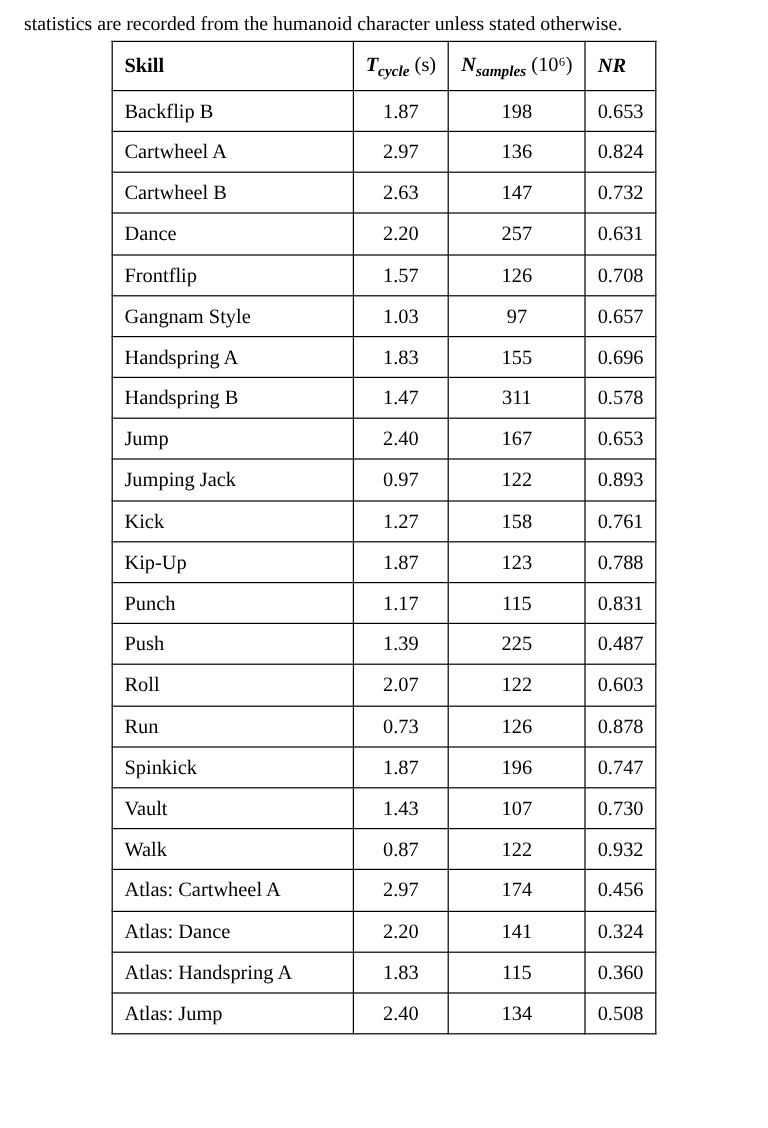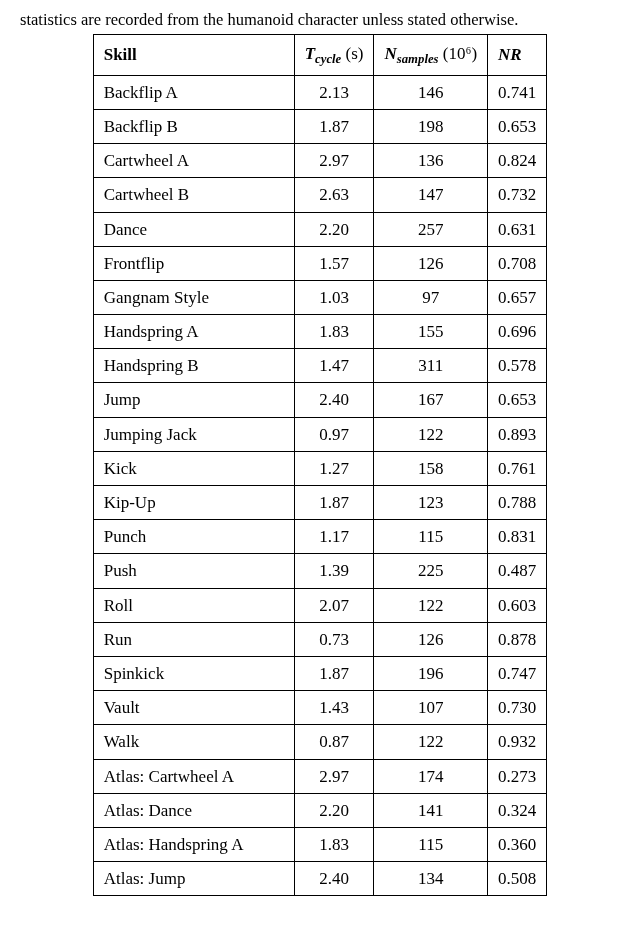--- a/index.html
+++ b/index.html
@@ -81,26 +81,20 @@
       <th>
         <span class="math-it">N</span><span class="sub">samples</span>
         <span class="unit">(10⁶)</span>
       </th>
       <th>
         <span class="math-it">NR</span>
       </th>
     </tr>
   </thead>
   <tbody id="tbody">
-  <tr>
-        <td class="skill">Backflip A</td>
-        <td class="num">2.13</td>
-        <td class="num">146</td>
-        <td class="num">0.741</td>
-      </tr>
       <tr>
         <td class="skill">Backflip B</td>
         <td class="num">1.87</td>
         <td class="num">198</td>
         <td class="num">0.653</td>
       </tr>
       <tr>
         <td class="skill">Cartwheel A</td>
         <td class="num">2.97</td>
         <td class="num">136</td>
@@ -205,21 +199,21 @@
       <tr>
         <td class="skill">Walk</td>
         <td class="num">0.87</td>
         <td class="num">122</td>
         <td class="num">0.932</td>
       </tr>
       <tr>
         <td class="skill">Atlas: Cartwheel A</td>
         <td class="num">2.97</td>
         <td class="num">174</td>
-        <td class="num">0.273</td>
+        <td class="num">0.456</td>
       </tr>
       <tr>
         <td class="skill">Atlas: Dance</td>
         <td class="num">2.20</td>
         <td class="num">141</td>
         <td class="num">0.324</td>
       </tr>
       <tr>
         <td class="skill">Atlas: Handspring A</td>
         <td class="num">1.83</td>

